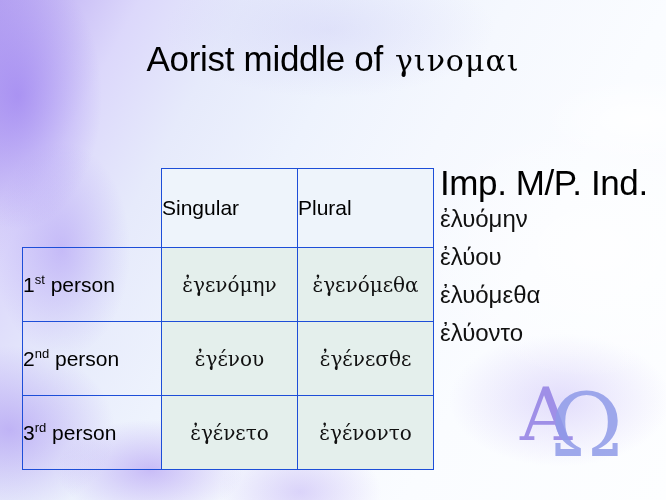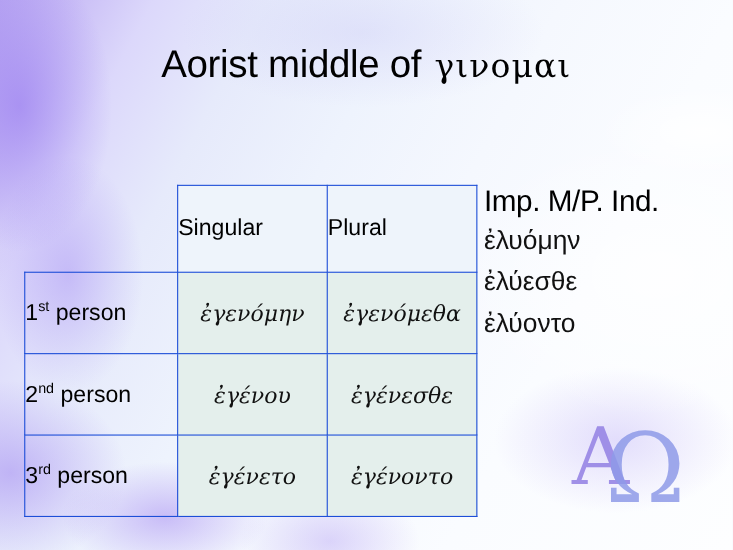--- a/index.html
+++ b/index.html
@@ -139,33 +139,32 @@
     vertical-align: super;
     line-height: 0;
   }
   .form-cell {
     height: 73px;
     background: #e4efec;
     text-align: center;
     font-family: "DejaVu Serif", "Liberation Serif", serif;
     font-size: 20px;
     color: #111;
-    font-style: italic;
   }
 
   
   .side-column {
     position: absolute;
     left: 440px;
     top: 166px;
     width: 226px;
   }
   .side-heading {
     font-family: "Liberation Sans", sans-serif;
-    font-size: 27px;
+    font-size: 35px;
     line-height: 34px;
     color: #000;
     white-space: nowrap;
     letter-spacing: -0.4px;
   }
   .side-form {
     font-family: Liberation Sans, sans-serif;
     font-size: 24px;
     line-height: 38px;
     color: #111;
@@ -225,17 +224,18 @@
           <span>person</span></td>
         <td class="form-cell">ἐγένετο</td>
         <td class="form-cell">ἐγένοντο</td>
       </tr>
     </tbody>
   </table>
 
   <div class="side-column">
     <div class="side-heading">Imp. M/P. Ind.</div>
     <div class="side-form">ἐλυόμην</div>
-    <div class="side-form">ἐλύεσθε</div>
+    <div class="side-form">ἐλύου</div>
+    <div class="side-form">ἐλυόμεθα</div>
     <div class="side-form">ἐλύοντο</div>
   </div>
 
 </div>
 
 </body></html>

